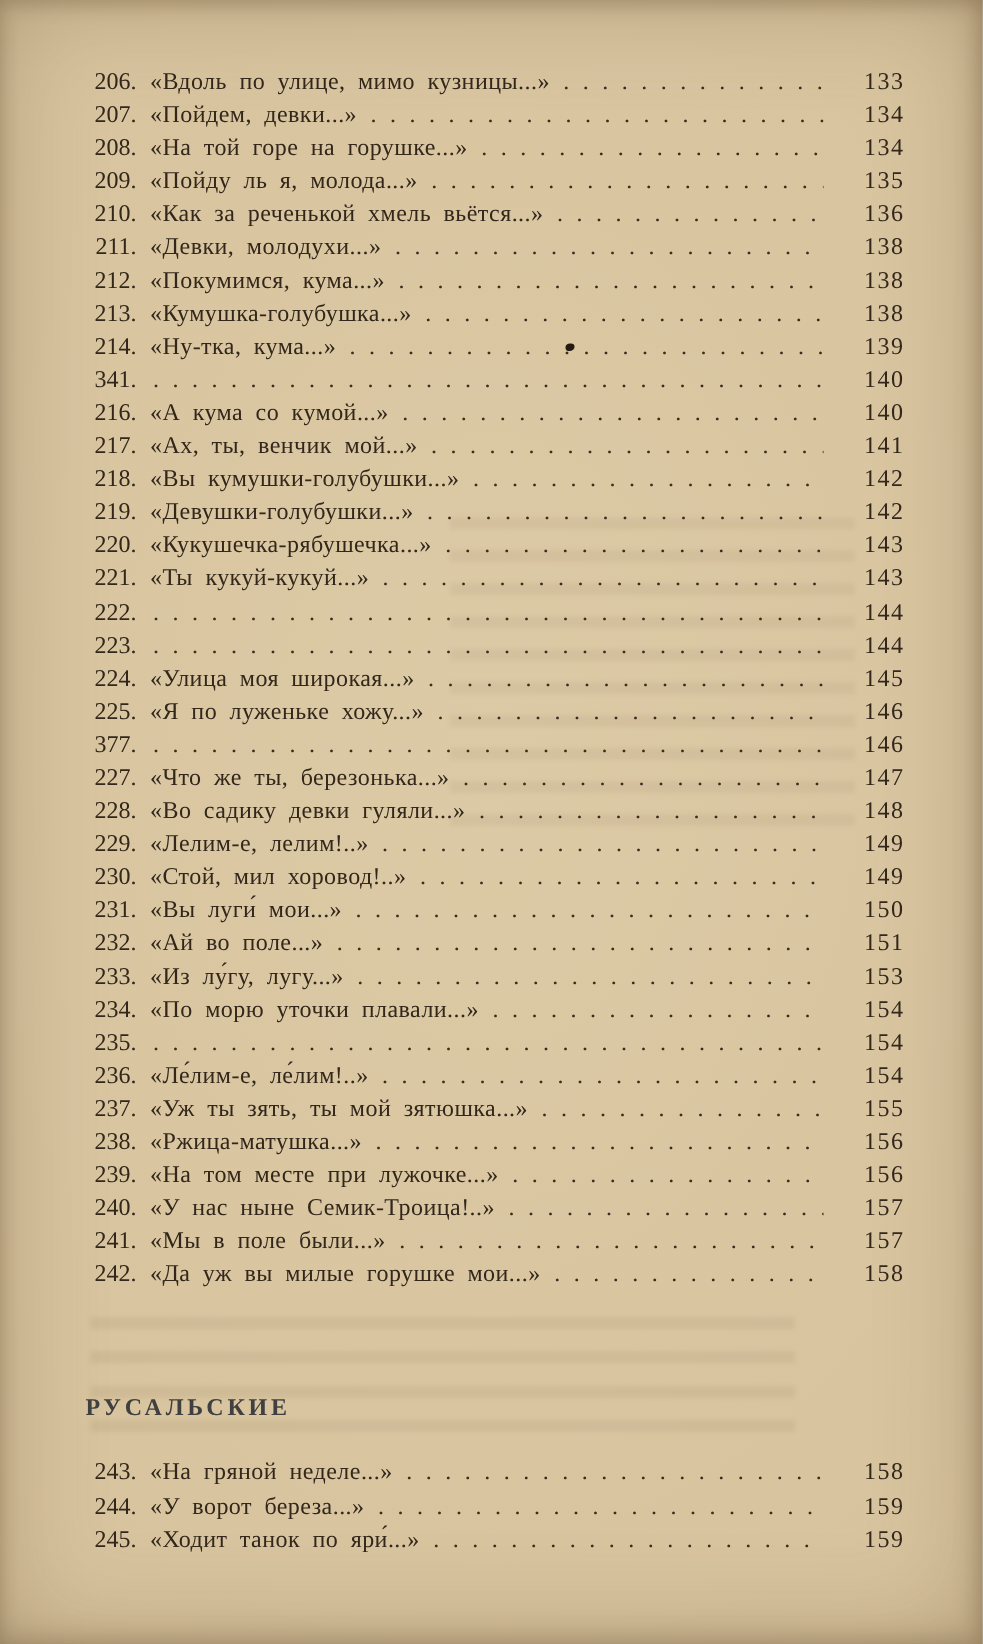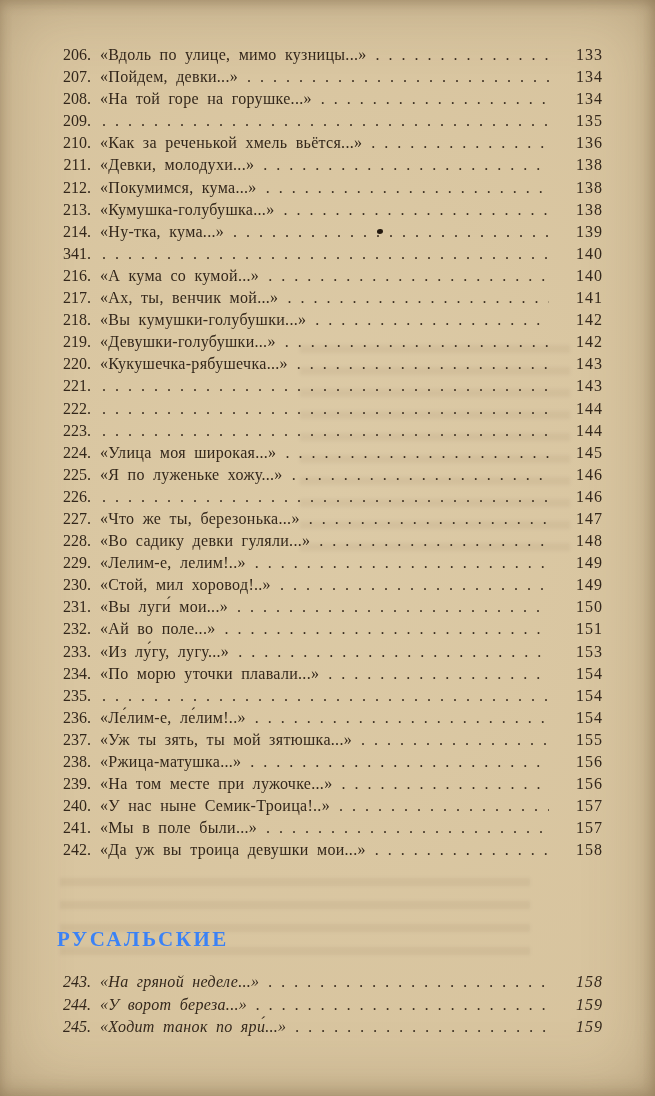--- a/index.html
+++ b/index.html
@@ -13,24 +13,24 @@
     position:absolute;left:55px;top:44px;width:548px;
     color:#33271b;
     font:16px/22.1px "Liberation Serif","DejaVu Serif",serif;
   }
   .toc-row{display:flex;align-items:baseline;height:22.1px;white-space:nowrap;}
   .num{flex:0 0 36px;text-align:right;margin-right:9px;}
   .title{flex:0 0 auto;word-spacing:4px;letter-spacing:0.3px;padding-right:7px;}
   .leader{flex:1 1 auto;overflow:hidden;letter-spacing:9px;padding-left:2px;color:#3a2d20;}
   .pg{flex:0 0 34px;text-align:right;margin-left:20px;letter-spacing:1px;}
   .section-header{
-    margin:68px 0 0 2px;font-weight:bold;font-size:21px;
-    letter-spacing:2.5px;line-height:20px;color:#3b82f6;
-  }
-  .toc.rusal{margin-top:22px;font-style:italic;}
+    margin:68px 0 0 2px;font-weight:bold;font-size:16px;
+    letter-spacing:2.5px;line-height:20px;color:#404040;
+  }
+  .toc.rusal{margin-top:22px;}
   .page-number{
     position:absolute;top:1100px;left:50px;width:520px;text-align:center;
     font:15.5px/18px "Liberation Serif","DejaVu Serif",serif;
     letter-spacing:2px;color:#33271b;
   }
   .ink-spot{
     position:absolute;left:377px;top:229px;width:6px;height:5px;
     background:#241a10;border-radius:50% 40% 55% 45%;
   }
   .ghost{position:absolute;pointer-events:none;filter:blur(1.4px);}
@@ -60,20 +60,21 @@
         <span class="pg">134</span>
       </div>
       <div class="toc-row">
         <span class="num">208.</span>
         <span class="title">«На той горе на горушке...»</span>
         <span class="leader">............................................................</span>
         <span class="pg">134</span>
       </div>
       <div class="toc-row">
         <span class="num">209.</span>
+        <span class="title">«Пойду ль я, молода...»</span>
         <span class="leader">............................................................</span>
         <span class="pg">135</span>
       </div>
       <div class="toc-row">
         <span class="num">210.</span>
         <span class="title">«Как за реченькой хмель вьётся...»</span>
         <span class="leader">............................................................</span>
         <span class="pg">136</span>
       </div>
       <div class="toc-row">
@@ -130,20 +131,21 @@
         <span class="pg">142</span>
       </div>
       <div class="toc-row">
         <span class="num">220.</span>
         <span class="title">«Кукушечка-рябушечка...»</span>
         <span class="leader">............................................................</span>
         <span class="pg">143</span>
       </div>
       <div class="toc-row">
         <span class="num">221.</span>
+        <span class="title">«Ты кукуй-кукуй...»</span>
         <span class="leader">............................................................</span>
         <span class="pg">143</span>
       </div>
       <div class="toc-row">
         <span class="num">222.</span>
         <span class="leader">............................................................</span>
         <span class="pg">144</span>
       </div>
       <div class="toc-row">
         <span class="num">223.</span>
@@ -156,21 +158,21 @@
         <span class="leader">............................................................</span>
         <span class="pg">145</span>
       </div>
       <div class="toc-row">
         <span class="num">225.</span>
         <span class="title">«Я по луженьке хожу...»</span>
         <span class="leader">............................................................</span>
         <span class="pg">146</span>
       </div>
       <div class="toc-row">
-        <span class="num">226.</span>
+        <span class="num">377.</span>
         <span class="leader">............................................................</span>
         <span class="pg">146</span>
       </div>
       <div class="toc-row">
         <span class="num">227.</span>
         <span class="title">«Что же ты, березонька...»</span>
         <span class="leader">............................................................</span>
         <span class="pg">147</span>
       </div>
       <div class="toc-row">
@@ -251,21 +253,21 @@
         <span class="pg">157</span>
       </div>
       <div class="toc-row">
         <span class="num">241.</span>
         <span class="title">«Мы в поле были...»</span>
         <span class="leader">............................................................</span>
         <span class="pg">157</span>
       </div>
       <div class="toc-row">
         <span class="num">242.</span>
-        <span class="title">«Да уж вы троица девушки мои...»</span>
+        <span class="title">«Да уж вы милые горушке мои...»</span>
         <span class="leader">............................................................</span>
         <span class="pg">158</span>
       </div>
     </div>
 
   <h2 class="section-header">РУСАЛЬСКИЕ</h2>
 
   <div class="toc rusal" id="toc-rusal">
       <div class="toc-row">
         <span class="num">243.</span>

